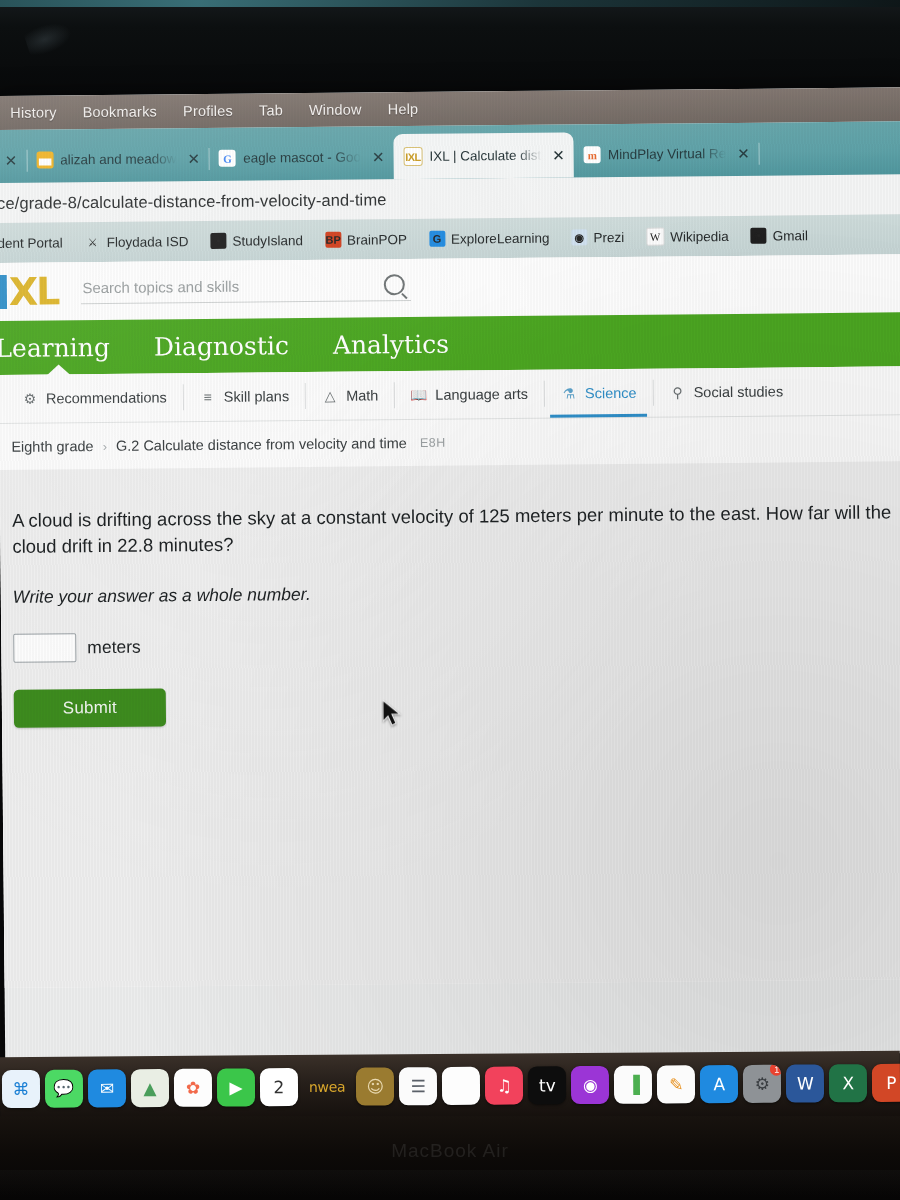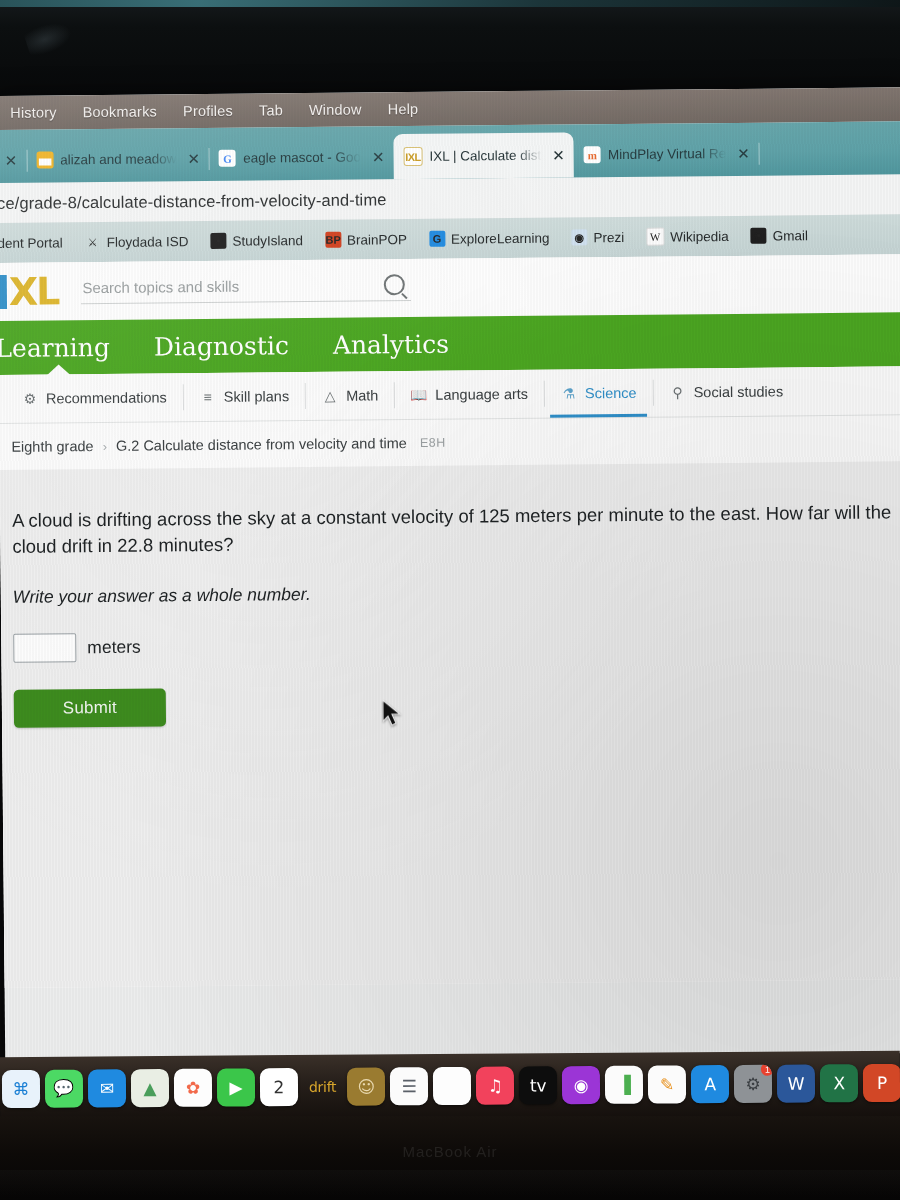--- a/index.html
+++ b/index.html
@@ -478,21 +478,21 @@
     top: 1116px;
     bottom: 0;
     background: linear-gradient(180deg,#18130f 0%,#0d0a08 45%,#060505 100%);
     z-index: 25;
     display: flex;
     align-items: center;
     justify-content: center;
   }
   .mb-air {
     color: rgba(150,150,150,.16);
-    font-size: 15px;
+    font-size: 19px;
     letter-spacing: 1px;
     margin-top: -14px;
   }
   .kbd-hint {
     position: absolute;
     left: 0; right: 0;
     bottom: 4px;
     height: 26px;
     background: linear-gradient(180deg, rgba(40,40,40,.35), rgba(10,10,10,0));
     opacity: .5;
@@ -677,21 +677,21 @@
 
   <div class="dockwrap">
     <div class="dock" id="dock-row">
         <div class="dock-app" style="background: rgb(232, 242, 251); color: rgb(26, 127, 212);">⌘</div>
         <div class="dock-app" style="background: rgb(76, 217, 100); color: rgb(255, 255, 255);">💬</div>
         <div class="dock-app" style="background: rgb(31, 138, 224); color: rgb(255, 255, 255);">✉</div>
         <div class="dock-app" style="background: rgb(233, 238, 228); color: rgb(74, 158, 91);">▲</div>
         <div class="dock-app" style="background: rgb(253, 253, 253); color: rgb(242, 106, 75);">✿</div>
         <div class="dock-app" style="background: rgb(59, 198, 74); color: rgb(255, 255, 255);">▶</div>
         <div class="dock-app" style="background: rgb(255, 255, 255); color: rgb(51, 51, 51);">2</div>
-        <div class="dock-label">drift</div>
+        <div class="dock-label">nwea</div>
         <div class="dock-app" style="background: rgb(154, 123, 48); color: rgb(233, 217, 176);">☺</div>
         <div class="dock-app" style="background: rgb(251, 251, 251); color: rgb(90, 96, 104);">☰</div>
         <div class="dock-app" style="background: rgb(253, 253, 253); color: rgb(232, 197, 71);"></div>
         <div class="dock-app" style="background: rgb(242, 66, 92); color: rgb(255, 255, 255);">♫</div>
         <div class="dock-app" style="background: rgb(13, 13, 13); color: rgb(255, 255, 255);">tv</div>
         <div class="dock-app" style="background: rgb(155, 53, 214); color: rgb(255, 255, 255);">◉</div>
         <div class="dock-app" style="background: rgb(251, 251, 251); color: rgb(76, 175, 80);">▐</div>
         <div class="dock-app" style="background: rgb(251, 251, 251); color: rgb(232, 146, 31);">✎</div>
         <div class="dock-app" style="background: rgb(31, 138, 224); color: rgb(255, 255, 255);">A</div>
         <div class="dock-app" style="background: rgb(142, 146, 150); color: rgb(58, 62, 66);">⚙<span class="badge">1</span></div>

